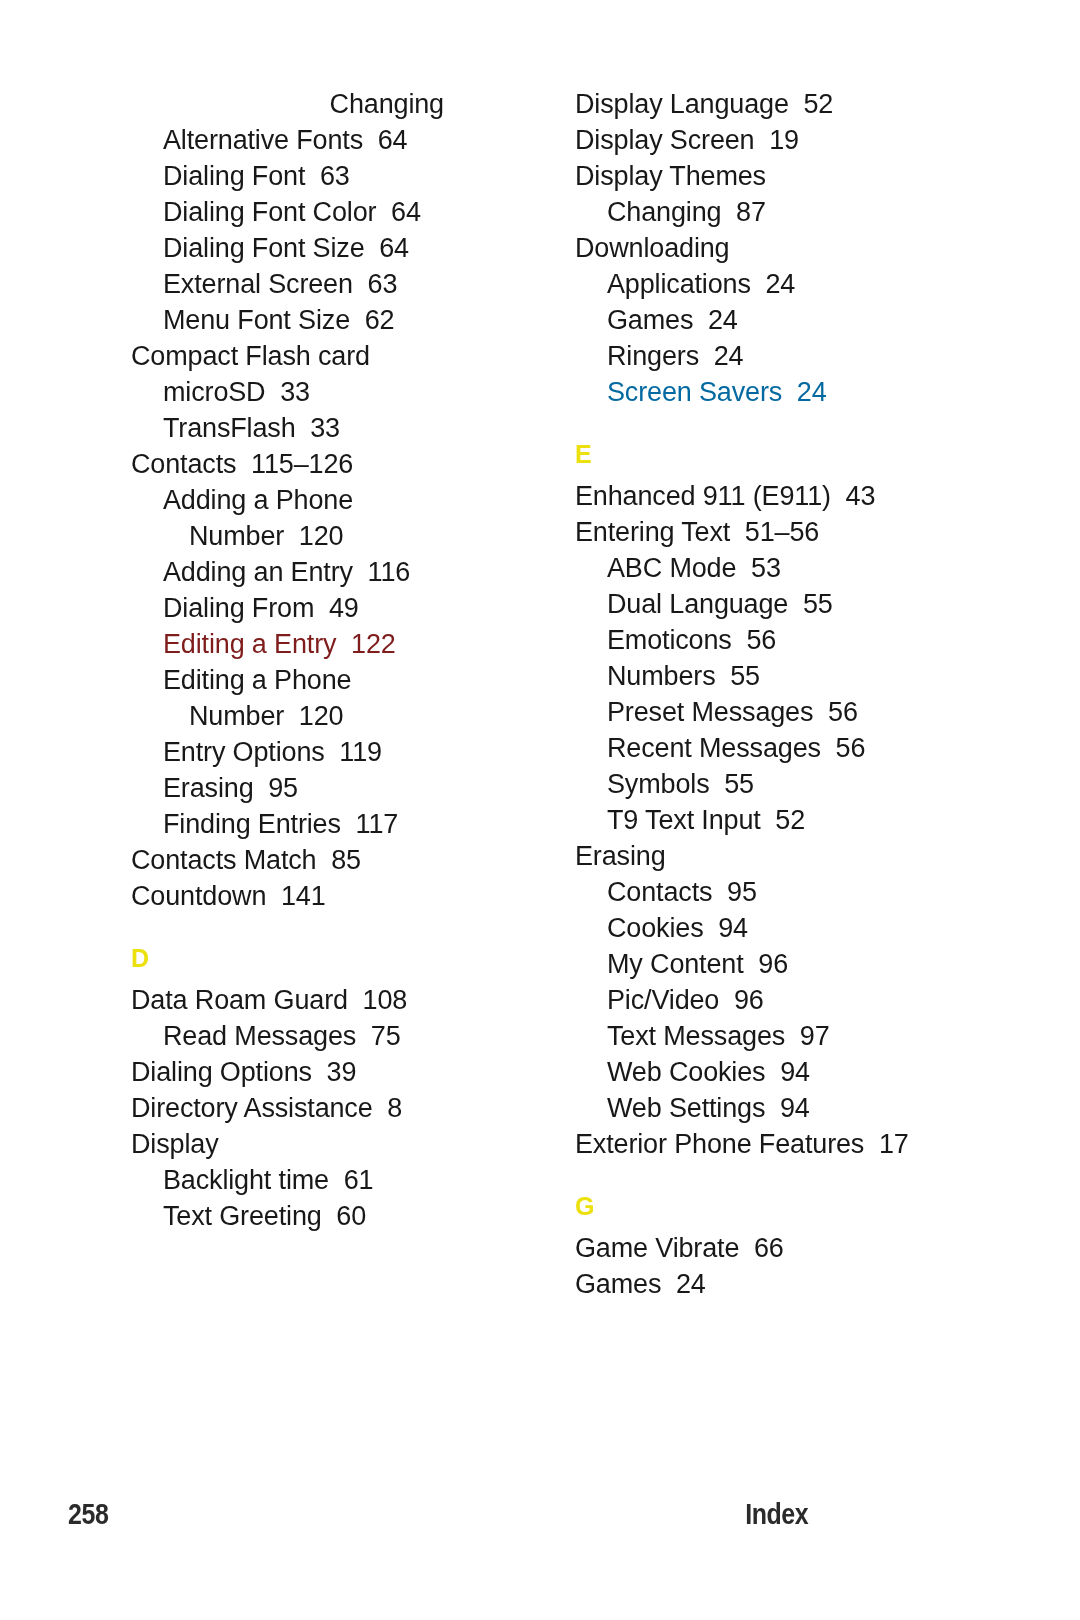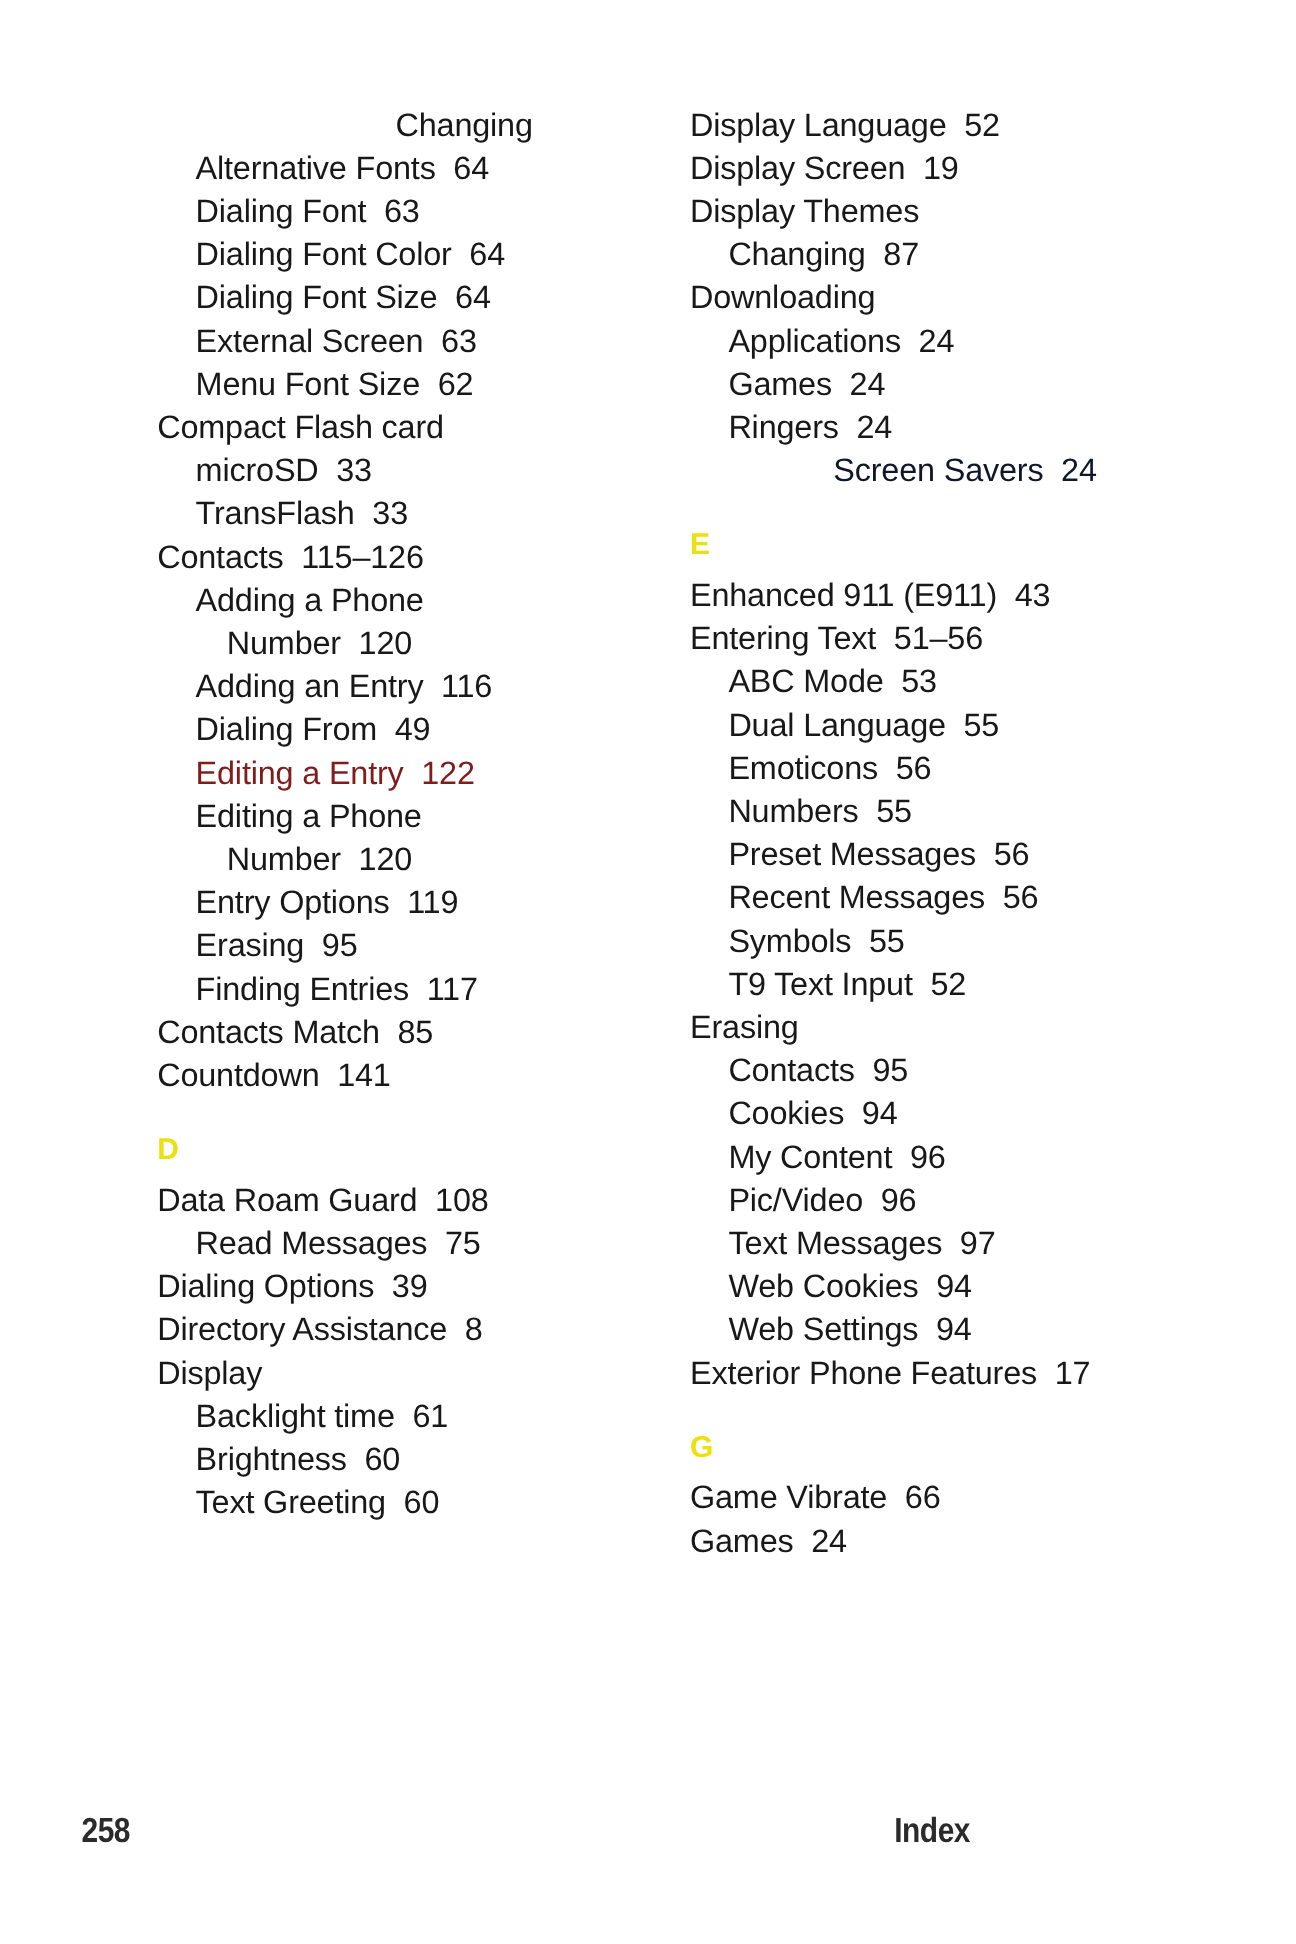--- a/index.html
+++ b/index.html
@@ -73,21 +73,21 @@
     font-weight: 700;
     color: #ECE00F;
     margin-top: 26px;
     margin-bottom: 6px;
     letter-spacing: 0.2px;
   }
 
   #footer {
     position: absolute;
     left: 0;
-    bottom: 0;
+    bottom: 12px;
     width: 876px;
     height: 120px;
   }
 
   #page-number {
     position: absolute;
     left: 68px;
     top: 10px;
     font-family: "Liberation Sans Narrow", "Liberation Sans", sans-serif;
     font-size: 29px;
@@ -139,33 +139,32 @@
         <div class="entry level-2" style="color: rgb(24, 24, 24);">Finding Entries  117</div>
         <div class="entry level-1" style="color: rgb(24, 24, 24);">Contacts Match  85</div>
         <div class="entry level-1" style="color: rgb(24, 24, 24);">Countdown  141</div>
         <div class="section-letter" style="color: rgb(236, 224, 15);">D</div>
         <div class="entry level-1" style="color: rgb(24, 24, 24);">Data Roam Guard  108</div>
         <div class="entry level-2" style="color: rgb(24, 24, 24);">Read Messages  75</div>
         <div class="entry level-1" style="color: rgb(24, 24, 24);">Dialing Options  39</div>
         <div class="entry level-1" style="color: rgb(24, 24, 24);">Directory Assistance  8</div>
         <div class="entry level-1" style="color: rgb(24, 24, 24);">Display</div>
         <div class="entry level-2" style="color: rgb(24, 24, 24);">Backlight time  61</div>
-        <div class="entry level-2" style="color: rgb(24, 24, 24);">Brightness  60</div>
         <div class="entry level-2" style="color: rgb(24, 24, 24);">Text Greeting  60</div>
       </div>
     <div class="column right">
         <div class="entry level-1" style="color: rgb(24, 24, 24);">Display Language  52</div>
         <div class="entry level-1" style="color: rgb(24, 24, 24);">Display Screen  19</div>
         <div class="entry level-1" style="color: rgb(24, 24, 24);">Display Themes</div>
         <div class="entry level-2" style="color: rgb(24, 24, 24);">Changing  87</div>
         <div class="entry level-1" style="color: rgb(24, 24, 24);">Downloading</div>
         <div class="entry level-2" style="color: rgb(24, 24, 24);">Applications  24</div>
         <div class="entry level-2" style="color: rgb(24, 24, 24);">Games  24</div>
         <div class="entry level-2" style="color: rgb(24, 24, 24);">Ringers  24</div>
-        <div class="entry level-2" style="color: #0f172a; text-align: right;">Screen Savers  24</div>
+        <div class="entry level-2" style="color: #0369a1;">Screen Savers  24</div>
         <div class="section-letter" style="color: rgb(236, 224, 15);">E</div>
         <div class="entry level-1" style="color: rgb(24, 24, 24);">Enhanced 911 (E911)  43</div>
         <div class="entry level-1" style="color: rgb(24, 24, 24);">Entering Text  51–56</div>
         <div class="entry level-2" style="color: rgb(24, 24, 24);">ABC Mode  53</div>
         <div class="entry level-2" style="color: rgb(24, 24, 24);">Dual Language  55</div>
         <div class="entry level-2" style="color: rgb(24, 24, 24);">Emoticons  56</div>
         <div class="entry level-2" style="color: rgb(24, 24, 24);">Numbers  55</div>
         <div class="entry level-2" style="color: rgb(24, 24, 24);">Preset Messages  56</div>
         <div class="entry level-2" style="color: rgb(24, 24, 24);">Recent Messages  56</div>
         <div class="entry level-2" style="color: rgb(24, 24, 24);">Symbols  55</div>

